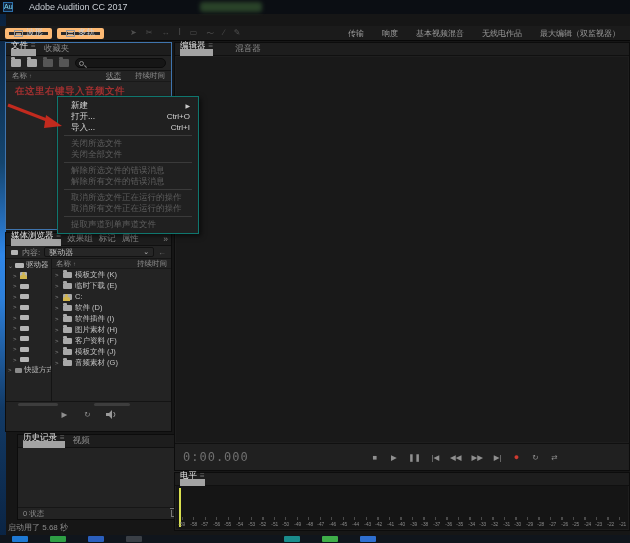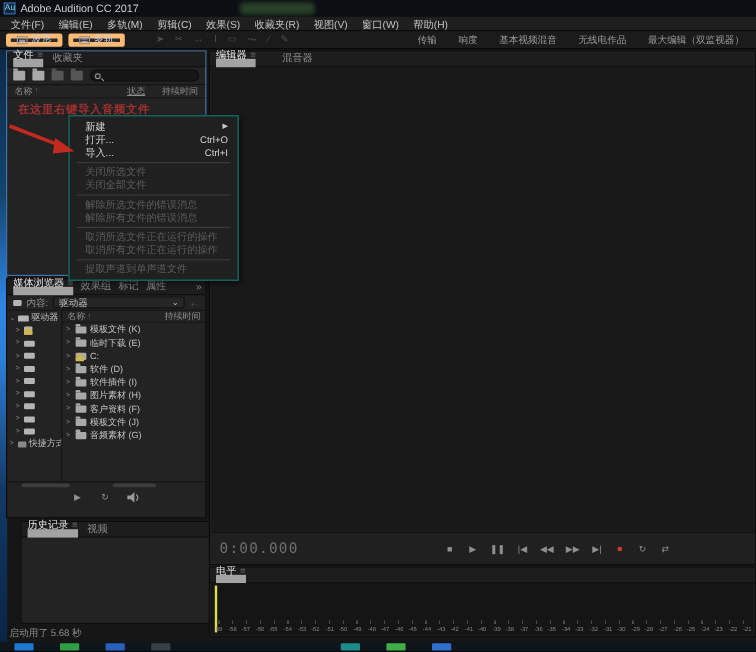--- a/index.html
+++ b/index.html
@@ -5,21 +5,21 @@
   html,body{margin:0;padding:0;background:#000;}
   *{box-sizing:border-box;font-family:"Liberation Sans","DejaVu Sans",sans-serif;}
   #screen{position:relative;width:630px;height:543px;background:#161616;overflow:hidden;}
   .abs{position:absolute;}
 
   
   #desktop-strip{left:0;top:0;width:6px;height:543px;
     background:linear-gradient(180deg,#0a1f3a 0%,#14456f 30%,#2f86e8 47%,#2d7fd9 55%,#123a66 75%,#0a2342 100%);}
 
   
-  #titlebar{left:0;top:0;width:630px;height:14px;background:#0b0e13;color:#c9ced4;font-size:9px;display:flex;align-items:center;gap:4px;padding-left:3px;}
+  #titlebar{left:0;top:0;width:630px;height:14px;background:#0b0e13;color:#c9ced4;font-size:9px;display:flex;align-items:center;gap:16px;padding-left:3px;}
   #app-icon{width:10px;height:10px;background:#12263f;border:1px solid #2c6ea8;color:#7fd9ee;font-size:7px;line-height:8px;text-align:center;flex:0 0 auto;}
   #title-smudge{left:200px;top:2px;width:62px;height:10px;background:#32502f;filter:blur(2px);opacity:.8;border-radius:3px;}
 
   
   #menubar{left:0;top:14px;width:630px;height:12px;background:#1f1f1f;border-bottom:1px solid #0a0a0a;display:flex;align-items:center;gap:2px;padding-left:4px;}
   .menu-item{color:#c2c2c2;font-size:8.5px;padding:0 5px;line-height:12px;}
 
   
   #toolbar2{left:0;top:26px;width:630px;height:15px;background:#1b1b1b;border-bottom:1px solid #080808;display:flex;align-items:center;}
   .mode-btn{display:flex;align-items:center;gap:3px;background:#2b2b2b;border:4px solid #fdba74;border-radius:2px;color:#cfcfcf;font-size:8.5px;height:11px;padding:0 5px;margin-left:5px;}
@@ -114,32 +114,20 @@
 <div id="screen">
 
   <div class="abs" id="desktop-strip"></div>
 
   <div class="abs" id="titlebar">
     <div id="app-icon">Au</div>
     <span>Adobe Audition CC 2017</span>
   </div>
   <div class="abs" id="title-smudge"></div>
 
-  <div class="abs" id="menubar">
-
-  <span class="menu-item">文件(F)</span>
-      <span class="menu-item">编辑(E)</span>
-      <span class="menu-item">多轨(M)</span>
-      <span class="menu-item">剪辑(C)</span>
-      <span class="menu-item">效果(S)</span>
-      <span class="menu-item">收藏夹(R)</span>
-      <span class="menu-item">视图(V)</span>
-      <span class="menu-item">窗口(W)</span>
-      <span class="menu-item">帮助(H)</span>
-    </div>
 
   <div class="abs" id="toolbar2">
     <div class="mode-btn">
       <span class="mode-icon wave"></span>
       <span>波形</span>
     </div>
     <div class="mode-btn">
       <span class="mode-icon multi"></span>
       <span>多轨</span>
     </div>
@@ -350,20 +338,24 @@
     </div>
   </div>
 
   <div class="abs panel" id="history-panel">
     <div class="ptabs">
       <span class="ptab active">
         <span>历史记录</span>
         <span class="pmenu">≡</span>
       </span>
       <span class="ptab">视频</span>
+    </div>
+    <div id="history-footer">
+      <span>0 状态</span>
+      <span class="trash"></span>
     </div>
   </div>
 
   <div class="abs" id="editor-panel">
     <div class="ptabs">
       <span class="ptab active">
         <span>编辑器</span>
         <span class="pmenu">≡</span>
       </span>
       <span class="ptab" style="margin-left:14px;">混音器</span>

